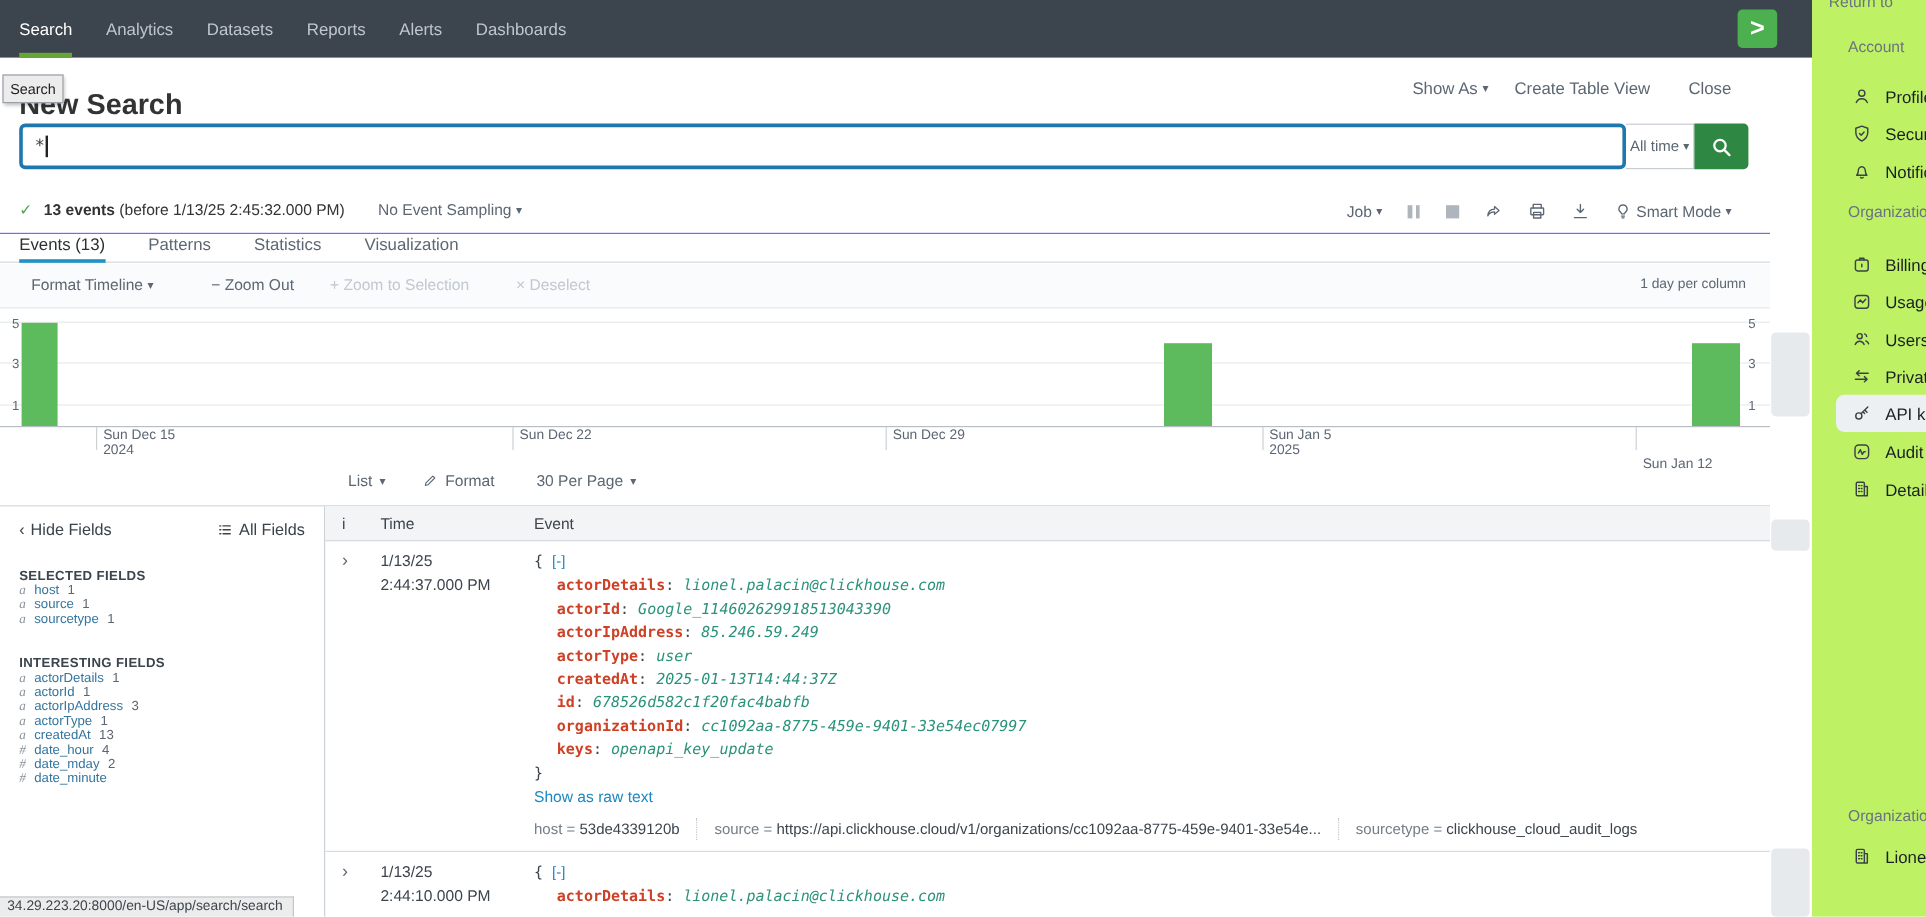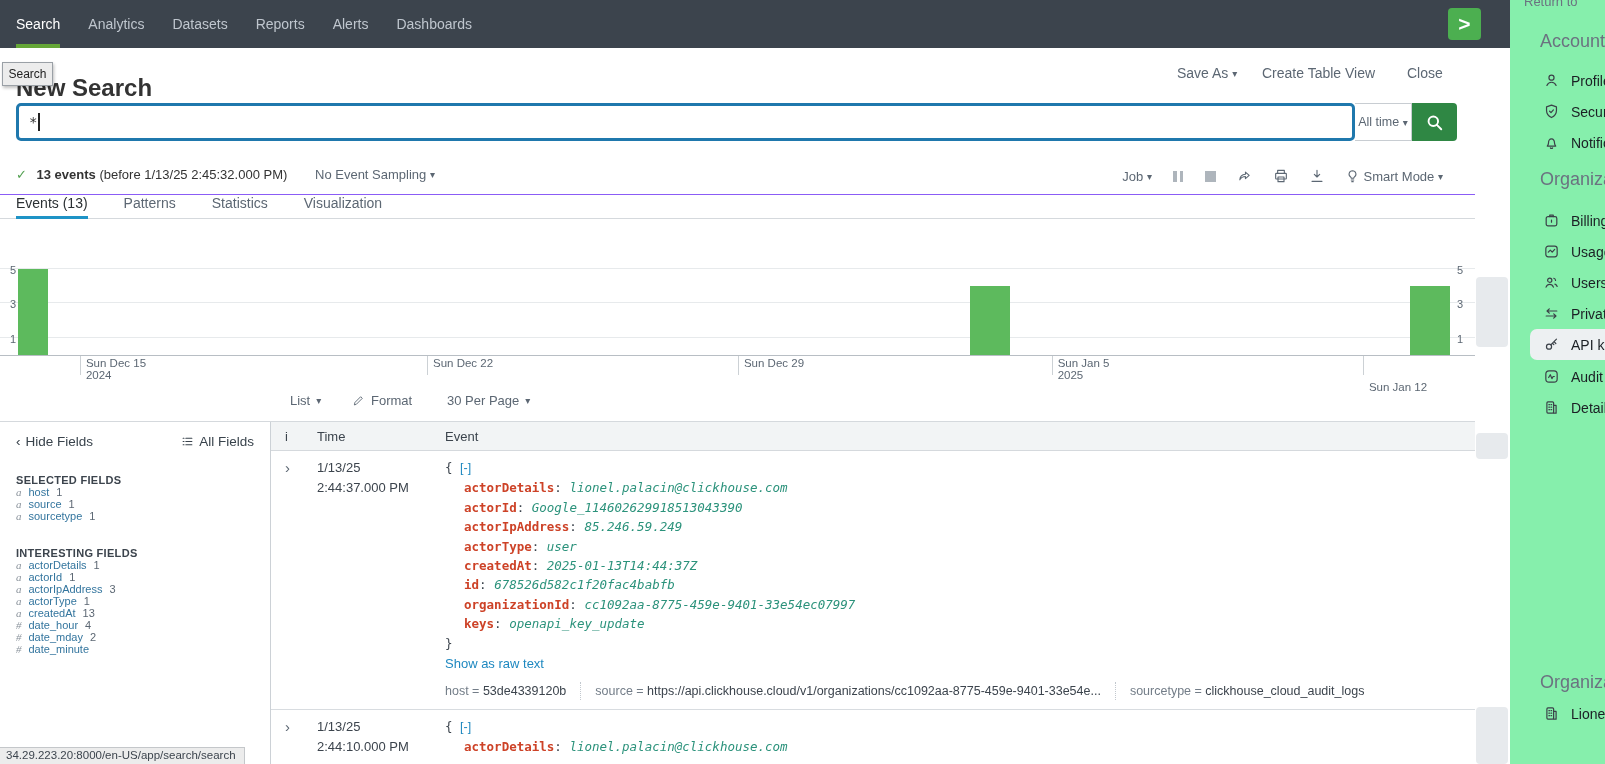--- a/index.html
+++ b/index.html
@@ -92,23 +92,23 @@
   .m-v { color:#3c444d; cursor:pointer; }
 
   
   .seam { position:absolute; left:1476px; width:32px; background:#e7eaed; border-radius:4px; }
 
   
   .search-tip { position:absolute; left:2px; top:62px; width:51px; height:24px; background:#ececec; border:1px solid #9aa0a6; box-shadow:1px 2px 3px rgba(0,0,0,.25); display:flex; align-items:center; justify-content:center; font-size:12px; color:#222; z-index:10; }
   .browser-status { position:absolute; left:0; top:747px; height:17px; background:#ececec; border:1px solid #c4c7ca; border-left:none; border-bottom:none; font-size:11.5px; color:#3c444d; padding:1px 8px 0 6px; white-space:nowrap; z-index:11; }
 
   
-  .right-panel { position:absolute; left:1510px; top:0; width:95px; height:764px; background:#86efac; }
+  .right-panel { position:absolute; left:1510px; top:0; width:95px; height:764px; background:#bef264; }
   .rp-return { position:absolute; left:14px; top:-6px; font-size:13px; color:#6b7280; white-space:nowrap; }
-  .rp-label { position:absolute; left:30px; font-size:18px; color:#6b7280; white-space:nowrap; }
+  .rp-label { position:absolute; left:30px; font-size:13px; color:#6b7280; white-space:nowrap; }
   .rp-row { position:absolute; left:20px; width:120px; height:31px; display:flex; align-items:center; padding-left:13px; gap:11px; font-size:14px; color:#1b1f24; cursor:pointer; white-space:nowrap; }
   .rp-row.active { background:#edf0f2; border-radius:7px; }
   .rp-ic { width:17px; height:17px; flex:none; color:#3b4148; }
   svg.ln { fill:none; stroke:currentColor; stroke-width:1.7; stroke-linecap:round; stroke-linejoin:round; }
 </style>
 </head>
 <body>
 
 <div class="splunk">
 
@@ -118,21 +118,21 @@
     <div class="nav-item"><span>Datasets</span></div>
     <div class="nav-item"><span>Reports</span></div>
     <div class="nav-item"><span>Alerts</span></div>
     <div class="nav-item"><span>Dashboards</span></div>
     <div class="logo-btn">
         <span>&gt;</span>
       </div>
   </div>
 
   <h1 class="page-title">New Search</h1>
-  <div class="head-action" style="left:1177px;"><span>Save As</span> <span class="caret-down">▾</span></div>
+  <div class="head-action" style="left:1177px;"><span>Show As</span> <span class="caret-down">▾</span></div>
   <div class="head-action" style="left:1262px;"><span>Create Table View</span></div>
   <div class="head-action" style="left:1407px;"><span>Close</span></div>
 
   <div class="search-bar">
     <div class="q-input" role="textbox">
       <span>*</span>
         <span class="q-caret"></span>
     </div>
     <div class="time-range">
       <span>All time</span>&nbsp;<span class="caret-down">▾</span>
@@ -196,20 +196,27 @@
         <span>Patterns</span>
       </div>
     <div class="tab">
         <span>Statistics</span>
       </div>
     <div class="tab">
         <span>Visualization</span>
       </div>
   </div>
 
+  <div class="tl-toolbar">
+    <span class="tlt-item" style="left:26px;"><span>Format Timeline</span> <span class="caret-down">▾</span></span>
+    <span class="tlt-item" style="left:176px;"><span>−</span> <span>Zoom Out</span></span>
+    <span class="tlt-item tlt-disabled" style="left:275px;"><span>+</span> <span>Zoom to Selection</span></span>
+    <span class="tlt-item tlt-disabled" style="left:430px;"><span>×</span> <span>Deselect</span></span>
+    <span class="col-note">1 day per column</span>
+  </div>
 
   <div class="chart-wrap">
     <div class="plot">
         <div class="gridline" style="bottom: 17px;"></div>
         <div class="ytick left" style="bottom: 10px;">1</div>
         <div class="ytick right" style="bottom: 10px;">1</div>
         <div class="gridline" style="bottom: 52px;"></div>
         <div class="ytick left" style="bottom: 45px;">3</div>
         <div class="ytick right" style="bottom: 45px;">3</div>
         <div class="gridline" style="bottom: 86px;"></div>

